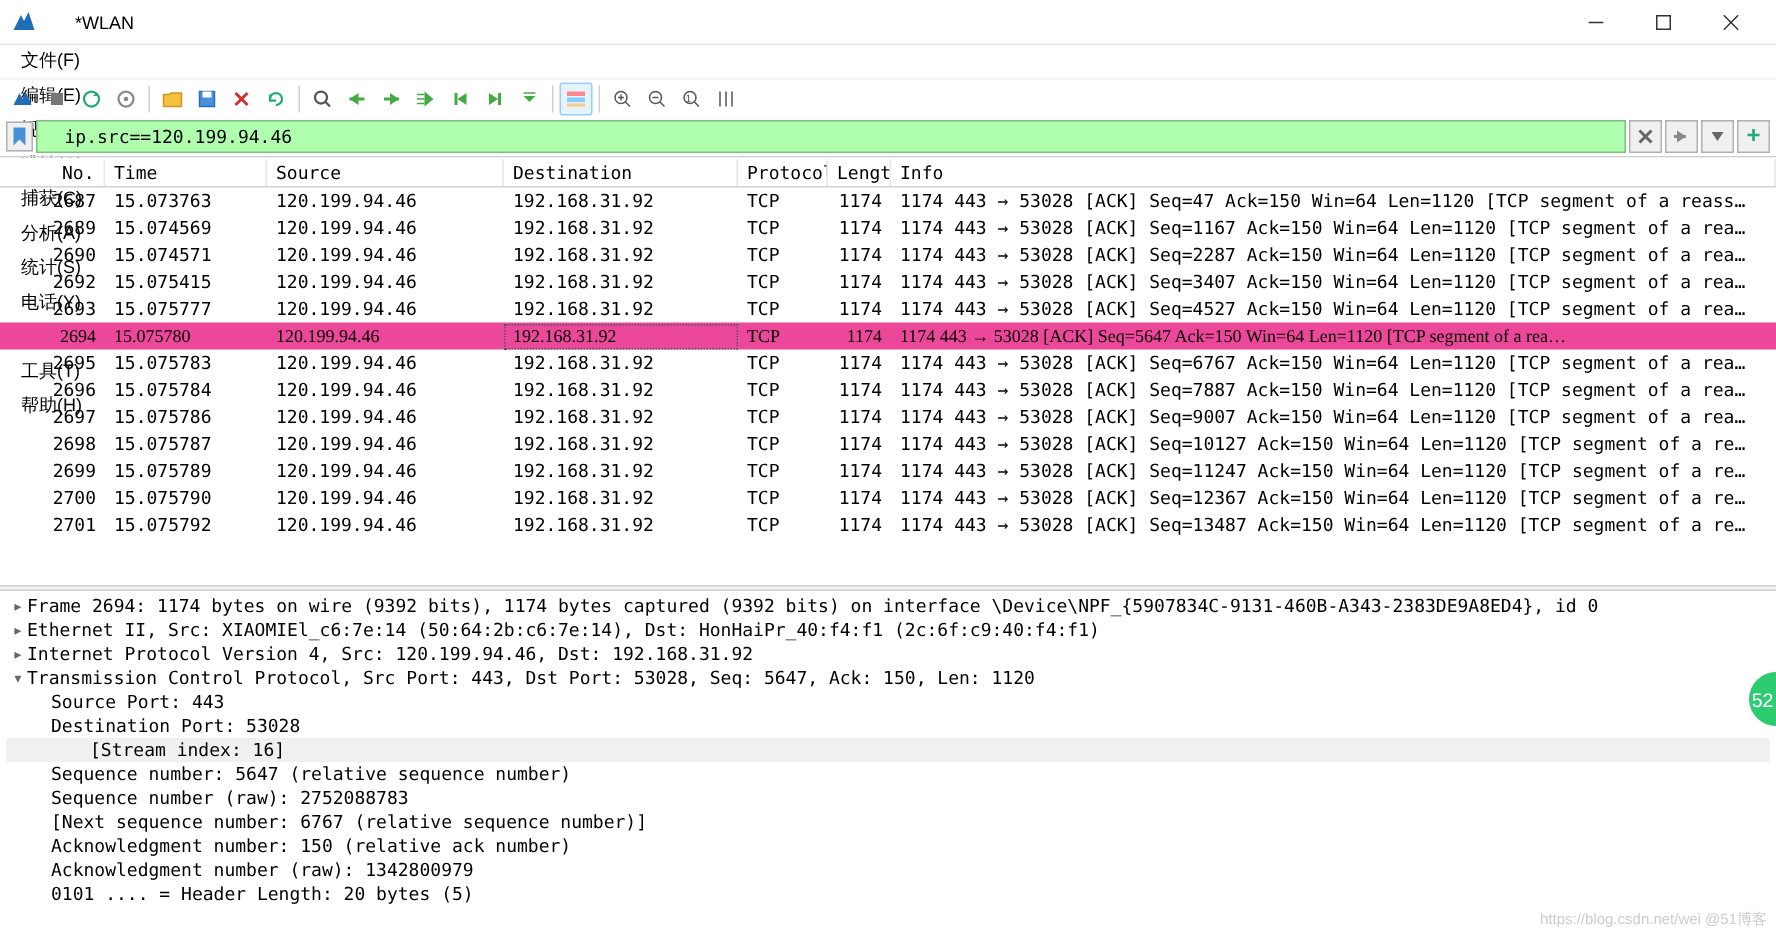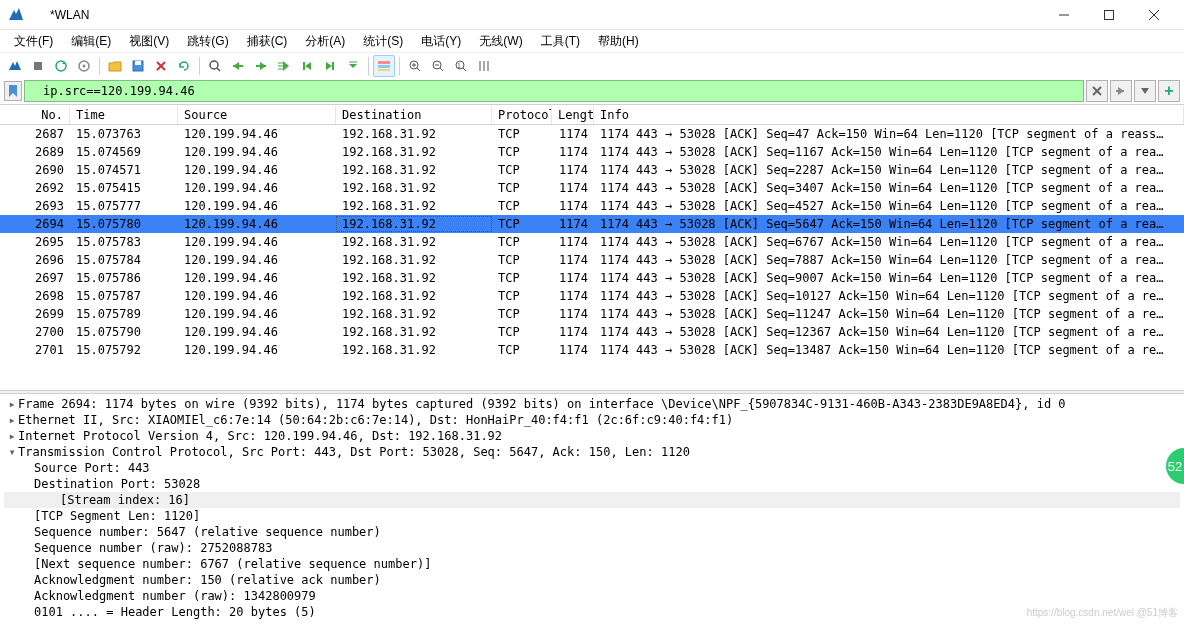--- a/index.html
+++ b/index.html
@@ -2,36 +2,36 @@
 <html><head>
 <meta charset="utf-8">
 <style>
   * { box-sizing: border-box; margin: 0; padding: 0; }
   body { font-family: "Segoe UI", Tahoma, sans-serif; font-size: 12px; background: #fff; width: 1184px; height: 632px; overflow: hidden; display: flex; flex-direction: column; }
   .titlebar { height: 30px; display: flex; align-items: center; padding: 0 8px; border-bottom: 1px solid #e5e5e5; }
   .titlebar .logo { width: 16px; height: 16px; margin-right: 6px; }
   .titlebar .title { flex: 1; font-size: 12px; margin-left: 20px; }
   .titlebar .winbtns { display: flex; gap: 0; }
   .titlebar .winbtn { width: 45px; height: 29px; display: flex; align-items: center; justify-content: center; cursor: pointer; }
-  .menubar { height: 22px; display: flex; align-items: center; padding: 0 6px; gap: 2px; }
+  .menubar { height: 22px; display: flex; align-items: flex-start; padding: 0 6px; gap: 2px; flex-direction: column; }
   .menubar .mitem { padding: 2px 8px; cursor: pointer; }
   .toolbar { height: 26px; display: flex; align-items: center; padding: 0 4px; gap: 1px; border-top: 1px solid #f0f0f0; }
   .toolbar .tbtn { width: 22px; height: 22px; display: flex; align-items: center; justify-content: center; cursor: pointer; border: 1px solid transparent; border-radius: 2px; }
   .toolbar .sep { width: 1px; height: 18px; background: #d0d0d0; margin: 0 3px; }
   .filterbar { height: 26px; display: flex; align-items: center; padding: 2px 4px; gap: 2px; }
   .filterbar .bookmark { width: 18px; height: 20px; display: flex; align-items: center; justify-content: center; border: 1px solid #b0b0b0; background: #f0f0f0; cursor: pointer; }
   .filterbar input { flex: 1; height: 22px; background: #afffaf; border: 1px solid #7fbf7f; padding: 0 18px; font-family: Consolas, monospace; font-size: 12px; outline: none; }
   .filterbar .fbtn { width: 22px; height: 22px; display: flex; align-items: center; justify-content: center; border: 1px solid #b0b0b0; background: #f0f0f0; cursor: pointer; }
   .packet-list { flex: 0 0 auto; height: 286px; overflow: auto; border-top: 1px solid #d0d0d0; }
   .pl-header, .pl-row { display: flex; align-items: center; font-family: Consolas, monospace; font-size: 12px; white-space: nowrap; }
   .pl-header { height: 20px; background: #fff; border-bottom: 1px solid #d0d0d0; position: sticky; top: 0; }
   .pl-header .col { padding: 2px 6px; border-right: 1px solid #e8e8e8; overflow: hidden; cursor: pointer; }
   .pl-row { height: 18px; }
   .pl-row .col { padding: 1px 6px; overflow: hidden; }
-  .pl-row.selected { background: #3b82f6; }
+  .pl-row.selected { background: #ec4899; font-family: Liberation Serif, serif; }
   .pl-row.selected .col.dest { border: 1px dotted #555; padding: 0 5px; }
   .c-no { width: 70px; text-align: right; }
   .c-time { width: 108px; }
   .c-src { width: 158px; }
   .c-dst { width: 156px; }
   .c-proto { width: 60px; }
   .c-len { width: 42px; text-align: right; }
   .c-info { flex: 1; }
   .splitter { height: 4px; background: #f0f0f0; border-top: 1px solid #d0d0d0; border-bottom: 1px solid #d0d0d0; cursor: ns-resize; }
   .detail-pane { flex: 1; overflow: auto; font-family: Consolas, monospace; font-size: 12px; padding: 2px 4px; }
@@ -403,24 +403,20 @@
     <div class="node indent1">
       <span class="caret"></span>
       <span>Destination Port: 53028</span>
     </div>
     <div class="node indent1 hl">
       <span class="caret"></span>
       <span>[Stream index: 16]</span>
     </div>
     <div class="node indent1">
       <span class="caret"></span>
-      <span>[TCP Segment Len: 1120]</span>
-    </div>
-    <div class="node indent1">
-      <span class="caret"></span>
       <span>Sequence number: 5647    (relative sequence number)</span>
     </div>
     <div class="node indent1">
       <span class="caret"></span>
       <span>Sequence number (raw): 2752088783</span>
     </div>
     <div class="node indent1">
       <span class="caret"></span>
       <span>[Next sequence number: 6767    (relative sequence number)]</span>
     </div>

